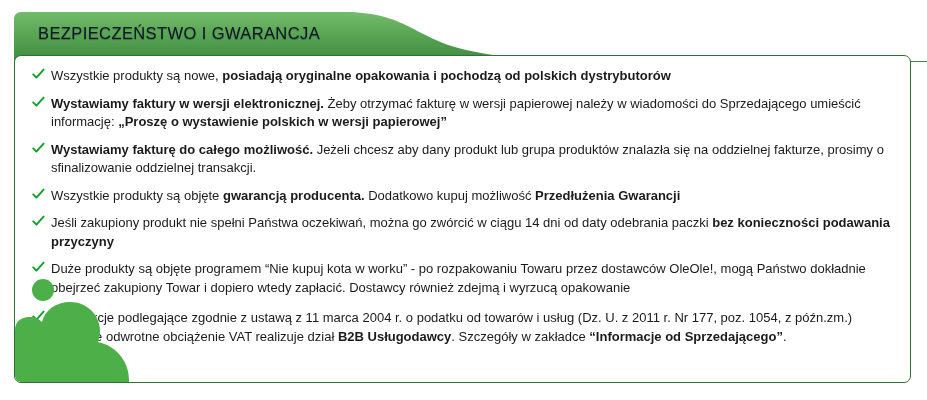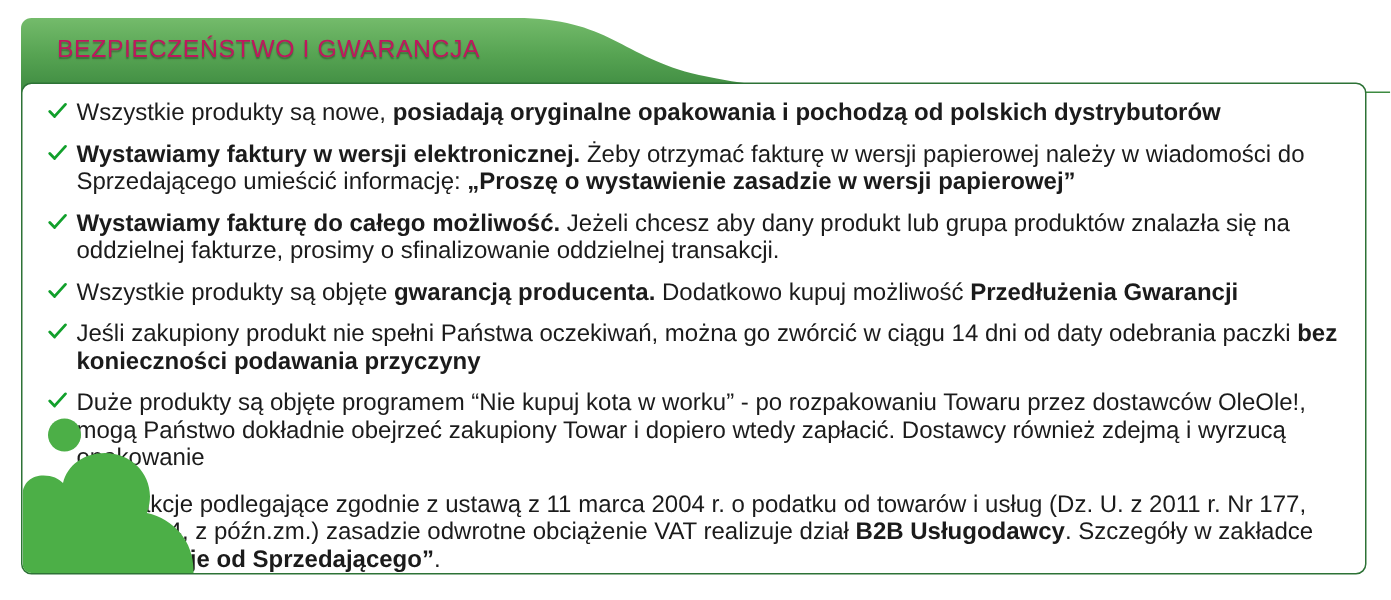--- a/index.html
+++ b/index.html
@@ -31,21 +31,21 @@
   }
   .banner svg {
     display: block;
   }
   .banner-title {
     position: absolute;
     left: 24px;
     top: 12px;
     font-size: 16.5px;
     letter-spacing: 0.4px;
-    color: #be185d;
+    color: #0f172a;
     text-shadow: 0 1px 1px rgba(0,0,0,0.32);
     white-space: nowrap;
   }
 
   
   .panel {
     position: absolute;
     left: 14px;
     top: 55px;
     width: 897px;
@@ -73,21 +73,21 @@
     left: 0;
     top: 0;
     width: 897px;
     padding: 11px 16px 0 17px;
     box-sizing: border-box;
   }
   .bullet {
     position: relative;
     padding-left: 19px;
     margin-bottom: 9px;
-    font-size: 16px;
+    font-size: 13px;
     line-height: 18.5px;
     color: #1b1b1b;
     text-align: left;
   }
   .bullet.spaced-top { margin-top: 12px; }
   .bullet.gap { margin-bottom: 4px; }
 
   .check {
     position: absolute;
     left: 0;
@@ -124,21 +124,21 @@
     <div class="list">
         <div class="bullet"><span class="check">
             <svg width="13" height="13" viewBox="0 0 13 13" xmlns="http://www.w3.org/2000/svg">
               <path d="M1.2,6.4 L4.4,9.6 L11.6,1.6" fill="none" stroke="#12a02c" stroke-width="1.9" stroke-linecap="round" stroke-linejoin="round"></path>
             </svg>
           </span><span><span>Wszystkie produkty są nowe, </span><span class="b">posiadają oryginalne opakowania i pochodzą od polskich dystrybutorów</span></span></div>
         <div class="bullet"><span class="check">
             <svg width="13" height="13" viewBox="0 0 13 13" xmlns="http://www.w3.org/2000/svg">
               <path d="M1.2,6.4 L4.4,9.6 L11.6,1.6" fill="none" stroke="#12a02c" stroke-width="1.9" stroke-linecap="round" stroke-linejoin="round"></path>
             </svg>
-          </span><span><span class="b">Wystawiamy faktury w wersji elektronicznej.</span><span> Żeby otrzymać fakturę w wersji papierowej należy w wiadomości do Sprzedającego umieścić informację: </span><span class="b">„Proszę o wystawienie zasadzie w wersji papierowej”</span></span></div>
+          </span><span><span class="b">Wystawiamy faktury w wersji elektronicznej.</span><span> Żeby otrzymać fakturę w wersji papierowej należy w wiadomości do Sprzedającego umieścić informację: </span><span class="b">„Proszę o wystawienie polskich w wersji papierowej”</span></span></div>
         <div class="bullet"><span class="check">
             <svg width="13" height="13" viewBox="0 0 13 13" xmlns="http://www.w3.org/2000/svg">
               <path d="M1.2,6.4 L4.4,9.6 L11.6,1.6" fill="none" stroke="#12a02c" stroke-width="1.9" stroke-linecap="round" stroke-linejoin="round"></path>
             </svg>
           </span><span><span class="b">Wystawiamy fakturę do całego możliwość.</span><span> Jeżeli chcesz aby dany produkt lub grupa produktów znalazła się na oddzielnej fakturze, prosimy o sfinalizowanie oddzielnej transakcji.</span></span></div>
         <div class="bullet"><span class="check">
             <svg width="13" height="13" viewBox="0 0 13 13" xmlns="http://www.w3.org/2000/svg">
               <path d="M1.2,6.4 L4.4,9.6 L11.6,1.6" fill="none" stroke="#12a02c" stroke-width="1.9" stroke-linecap="round" stroke-linejoin="round"></path>
             </svg>
           </span><span><span>Wszystkie produkty są objęte </span><span class="b">gwarancją producenta.</span><span> Dodatkowo kupuj możliwość </span><span class="b">Przedłużenia Gwarancji</span></span></div>

